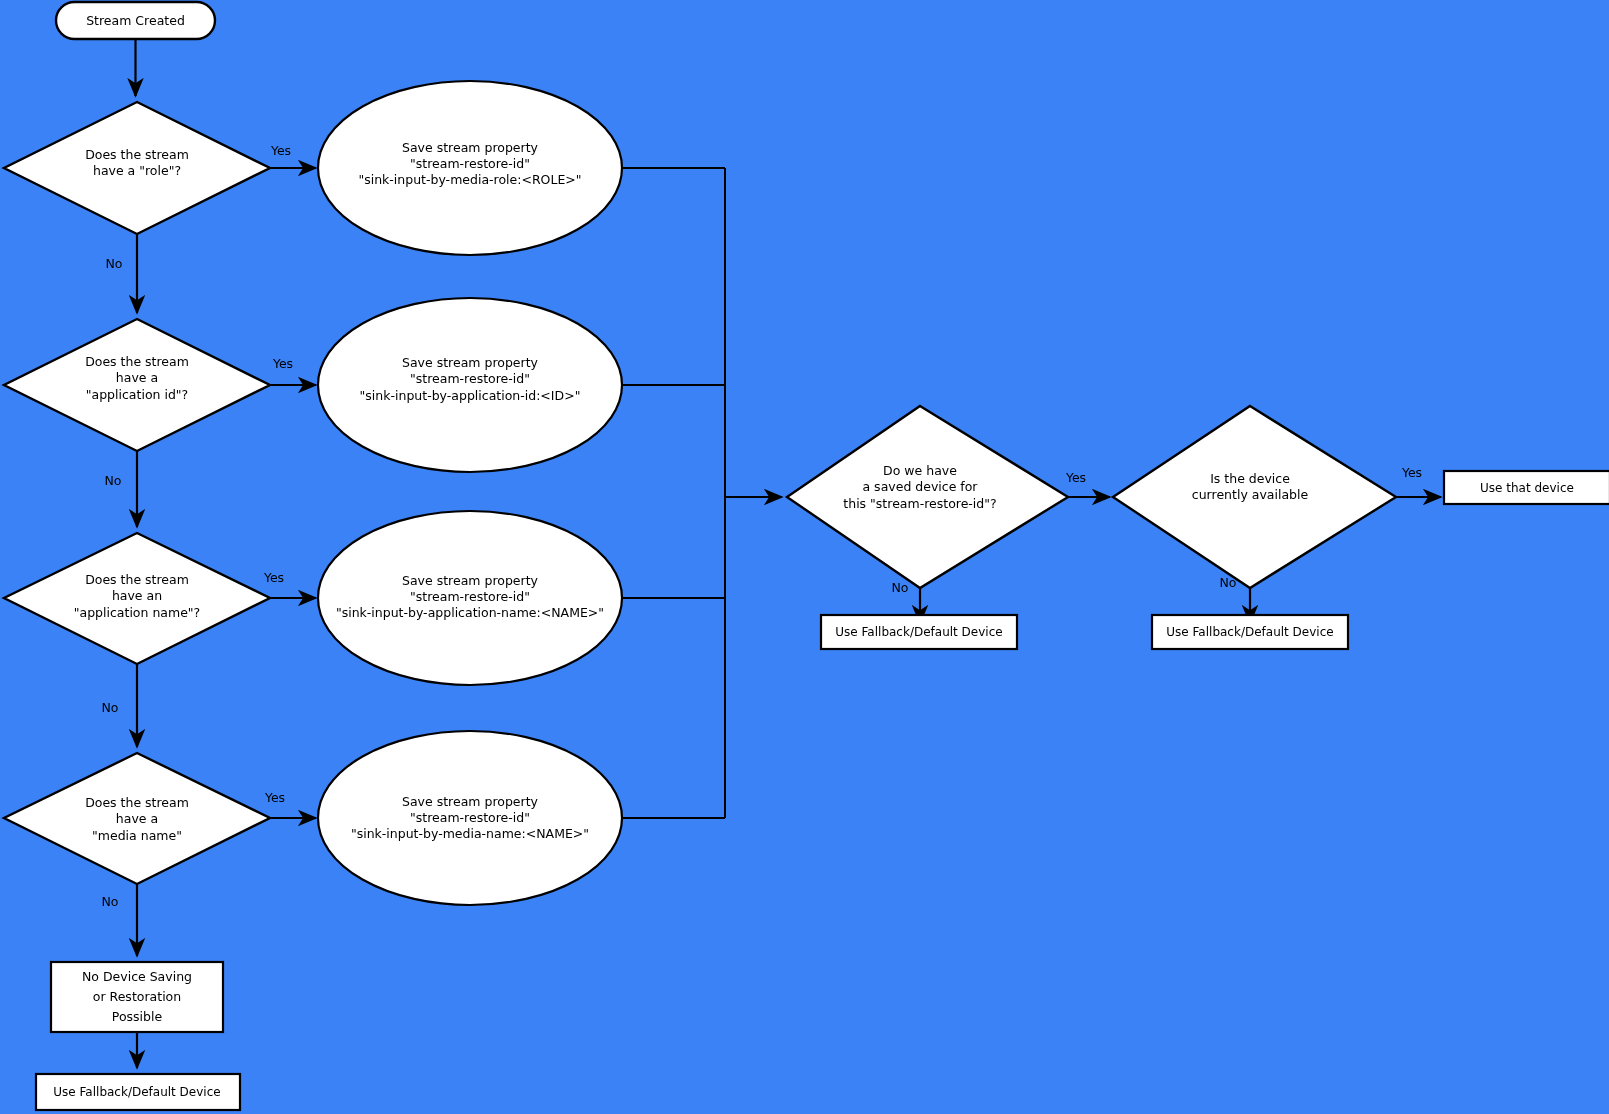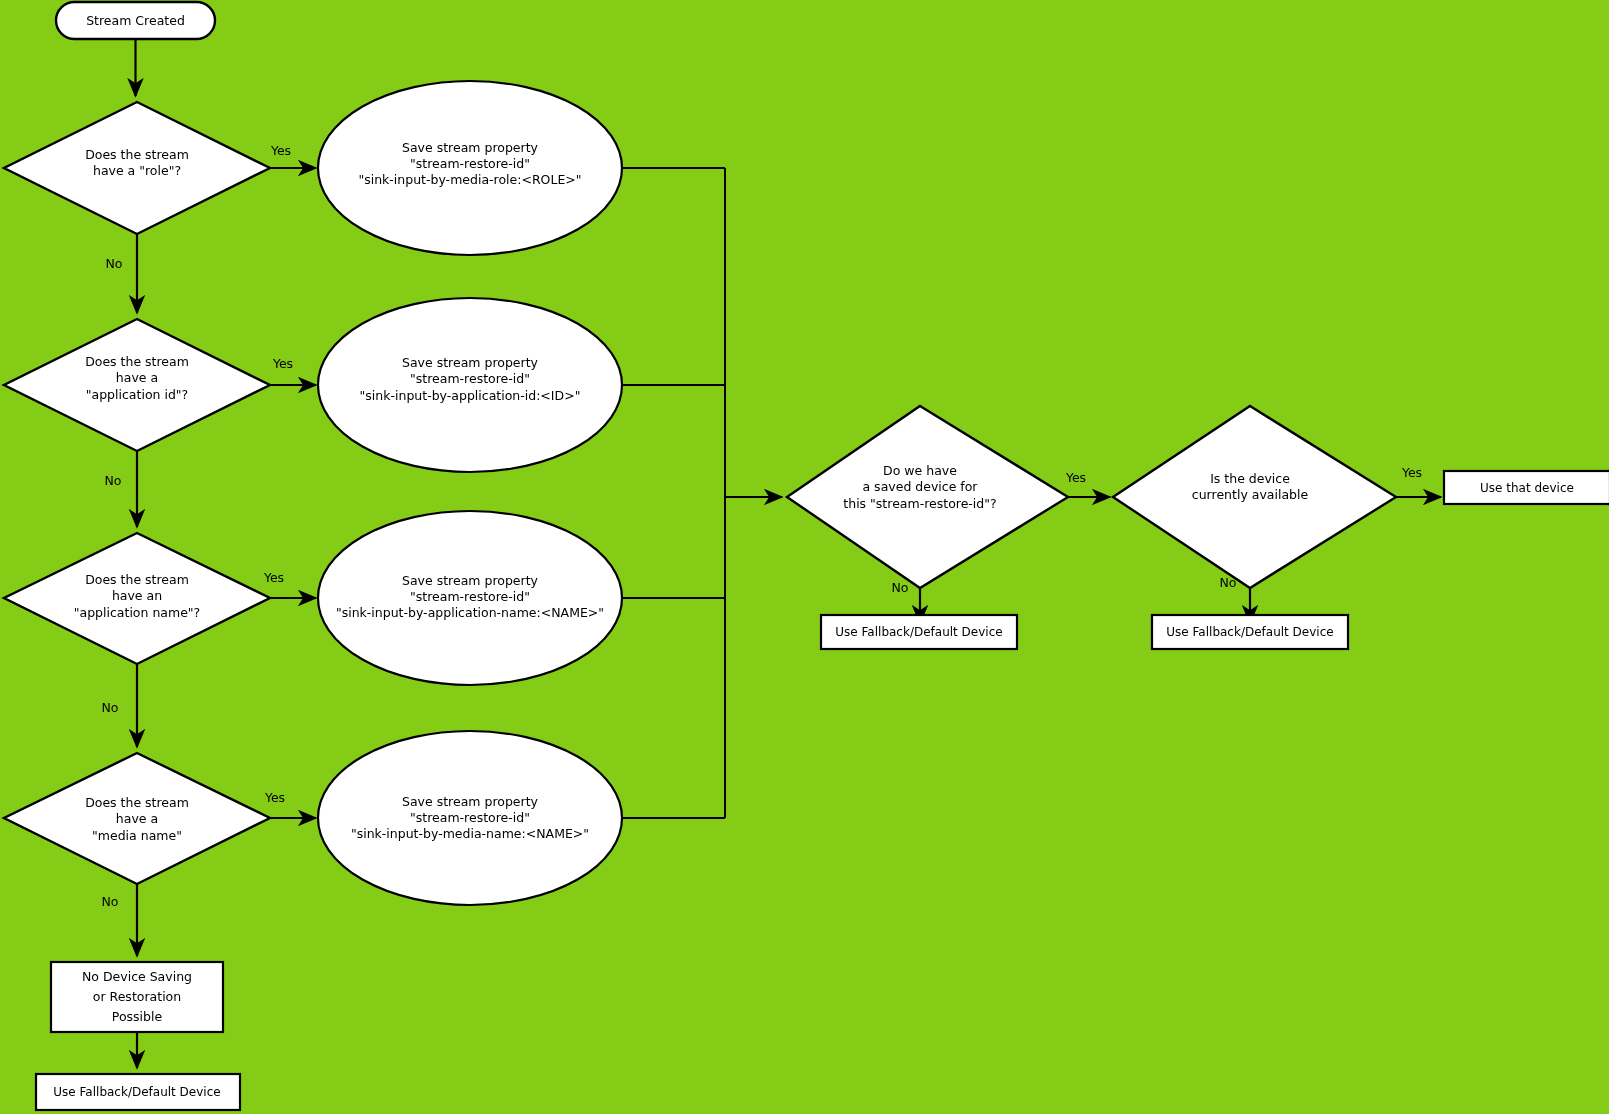--- a/index.html
+++ b/index.html
@@ -11,21 +11,21 @@
   body {
     width: 1609px;
     height: 1114px;
     overflow: hidden;
     font-family: "DejaVu Sans", sans-serif;
   }
   #diagram-root {
     position: relative;
     width: 1609px;
     height: 1114px;
-    background: #84cc16;
+    background: #3b82f6;
   }
   svg#flowchart {
     display: block;
     width: 1609px;
     height: 1114px;
   }
   .shape-diamond {
     fill: #ffffff;
     stroke: #000000;
     stroke-width: 2.4;

